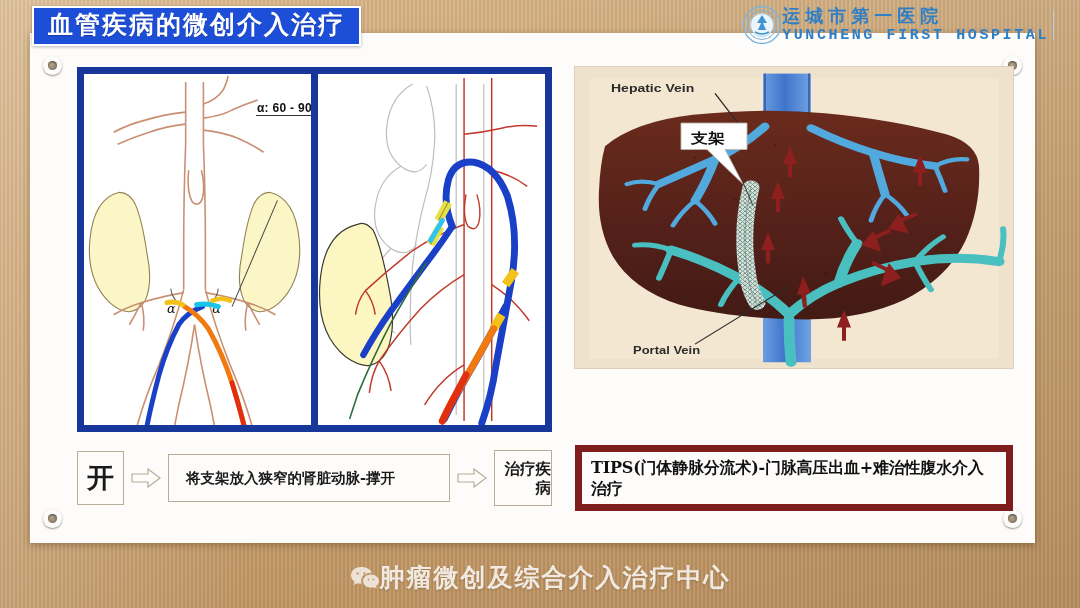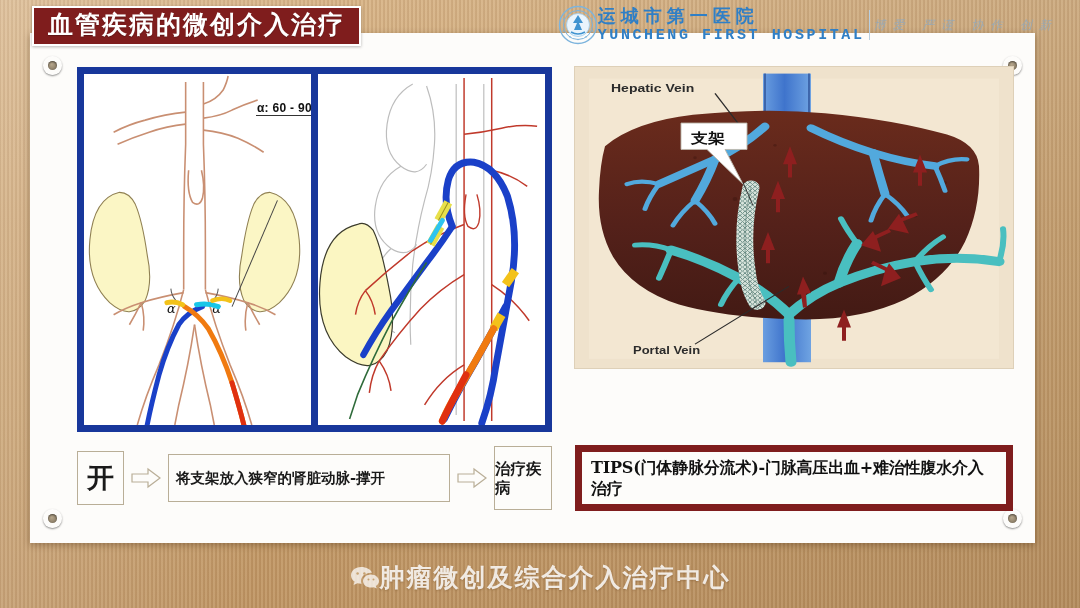--- a/index.html
+++ b/index.html
@@ -42,21 +42,21 @@
     box-shadow:inset 0 1px 2px rgba(0,0,0,0.5);
   }
   #g-tl{left:13px;top:23px;}
   #g-tr{right:13px;top:23px;}
   #g-bl{left:13px;bottom:15px;}
   #g-br{right:13px;bottom:15px;}
 
   
   #title-banner{
     position:absolute;left:32px;top:6px;
-    background:#7f1d1d;
+    background:#1d4ed8;
     border:2px solid #ffffff;
     padding:3px 14px 5px 14px;
     box-shadow:0 1px 3px rgba(0,0,0,0.28);
     z-index:6;
     text-align:center;
   }
   #title-banner .txt{
     color:#ffffff;font-size:25px;font-weight:bold;letter-spacing:2px;
     font-family:"DejaVu Sans","Liberation Sans",sans-serif;
     text-shadow:0 1px 1px rgba(0,0,0,0.25);white-space:nowrap;line-height:1.12;
@@ -103,22 +103,22 @@
     position:absolute;left:47px;top:412px;width:475px;height:66px;
     display:flex;align-items:center;gap:7px;
   }
   .fbox{
     border:1px solid #b9ae97;background:#fdfcfa;box-sizing:border-box;
     display:flex;align-items:center;justify-content:center;
     font-family:"DejaVu Serif","Liberation Serif",serif;color:#1a1a1a;
   }
   #fbox-open{width:47px;height:54px;font-size:27px;font-weight:bold;}
   #fbox-mid{flex:1 1 auto;height:48px;font-size:14.5px;font-weight:bold;line-height:1.28;
-            padding:4px 7px;justify-content:flex-start;text-align:right;}
-  #fbox-end{width:58px;height:64px;font-size:15.5px;font-weight:bold;line-height:1.25;text-align:left;}
+            padding:4px 17px;justify-content:flex-start;text-align:right;}
+  #fbox-end{width:58px;height:56px;font-size:15.5px;font-weight:bold;line-height:1.25;text-align:right;}
   .arrow{flex:0 0 auto;width:30px;height:22px;}
   
   #caption{
     position:absolute;left:545px;top:412px;width:438px;height:66px;
     border:7px solid #7f1d1d;background:#fdfcfa;box-sizing:border-box;
     padding:6px 9px;font-family:"DejaVu Serif","Liberation Serif",serif;
     font-size:16px;font-weight:bold;color:#111;line-height:1.3;letter-spacing:-.2px;
   }
   
   #watermark{
@@ -379,21 +379,20 @@
         <circle cx="5.5" cy="26" r=".8"></circle>
       <circle cx="5.5" cy="14" r=".8"></circle>
         <circle cx="12" cy="8" r=".8"></circle>
     </g>
   </svg>
   <div id="logo-words">
     <div id="hosp-cn">运城市第一医院</div>
     <div id="hosp-en">YUNCHENG FIRST HOSPITAL</div>
   </div>
   <div id="logo-divider"></div>
-  <div id="motto">博爱 严谨 协作 创新</div>
 </div>
 
 <div id="watermark">
   <svg id="wm-icon" viewBox="0 0 30 26">
     <path d="M11 2 C5 2 1 6 1 10.5 C1 13 2.4 15.2 4.6 16.6 L3.6 20 L7.4 18.2
              C8.5 18.5 9.7 18.7 11 18.7 C11.2 18.7 11.4 18.7 11.6 18.7
              C11.2 17.8 11 16.9 11 15.9 C11 11.3 15.5 7.7 21 7.7
              C21.3 7.7 21.6 7.7 21.9 7.8 C21 4.5 16.5 2 11 2 Z" fill="rgba(255,255,255,0.85)"></path>
     <circle cx="7.6" cy="8.4" r="1.25" fill="#c9a574"></circle>
     <circle cx="14.4" cy="8.4" r="1.25" fill="#c9a574"></circle>

